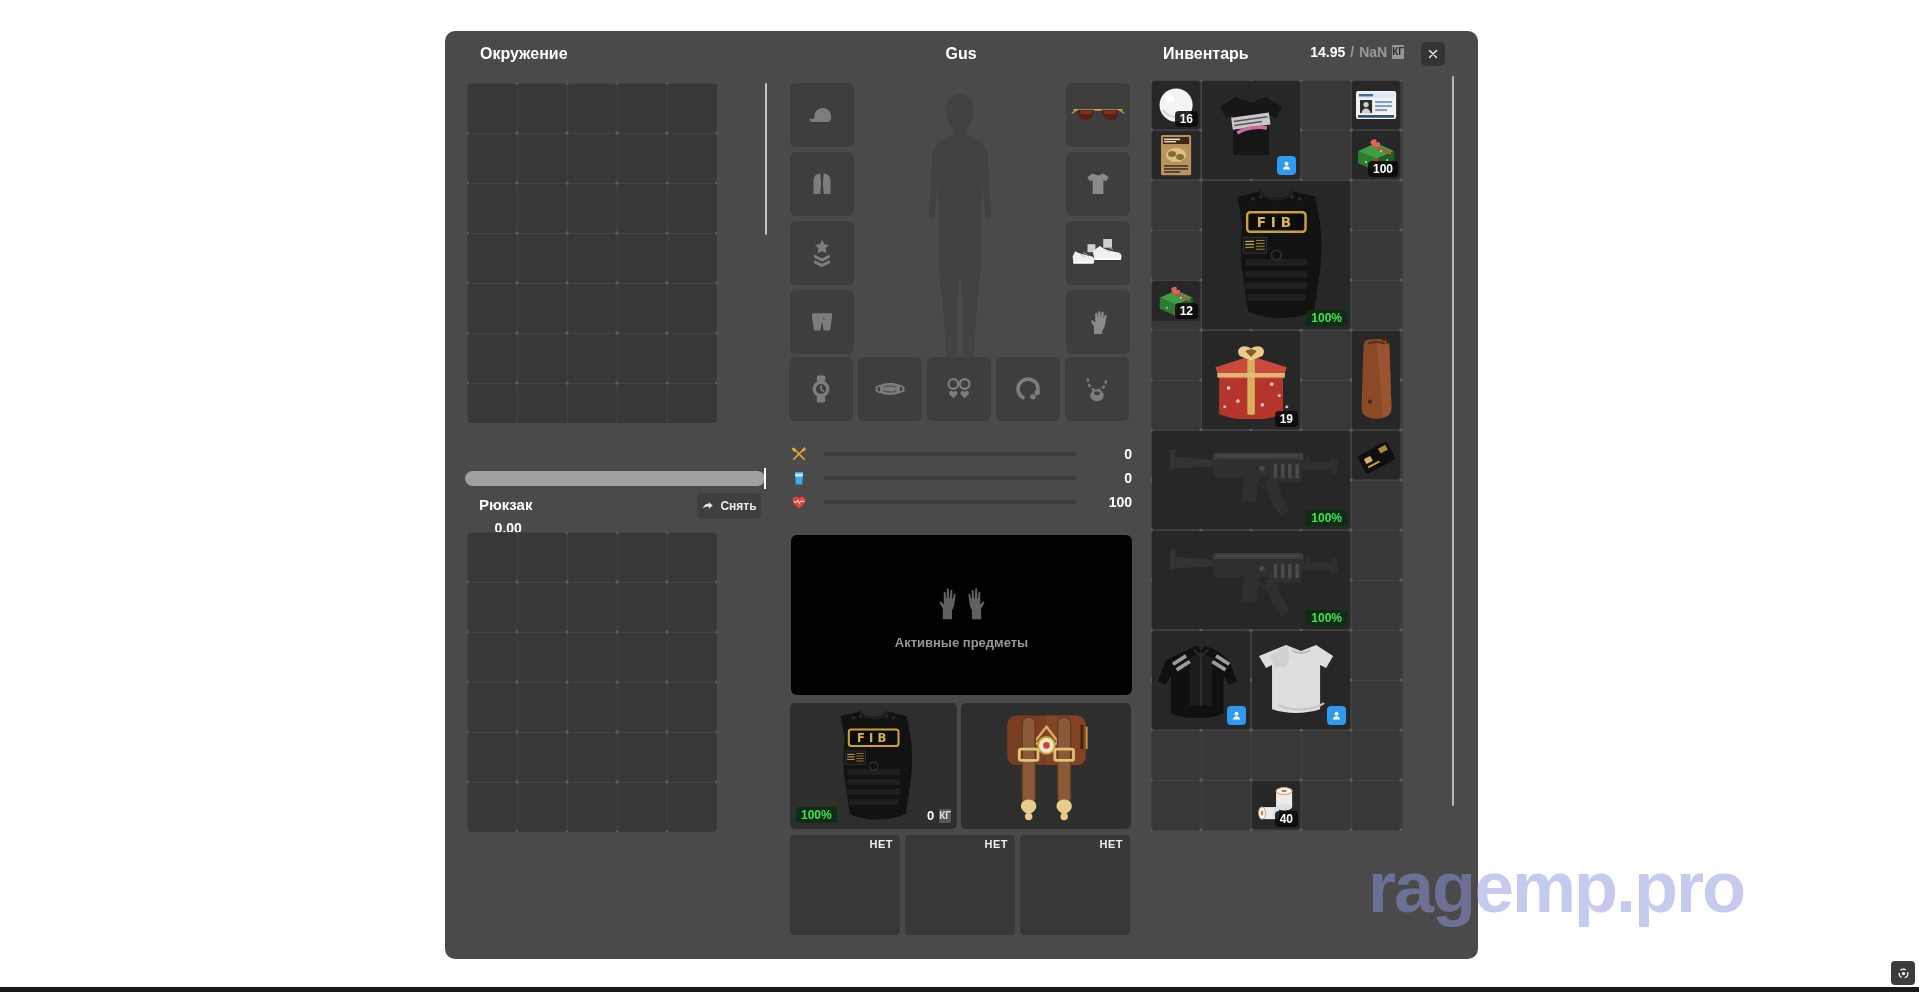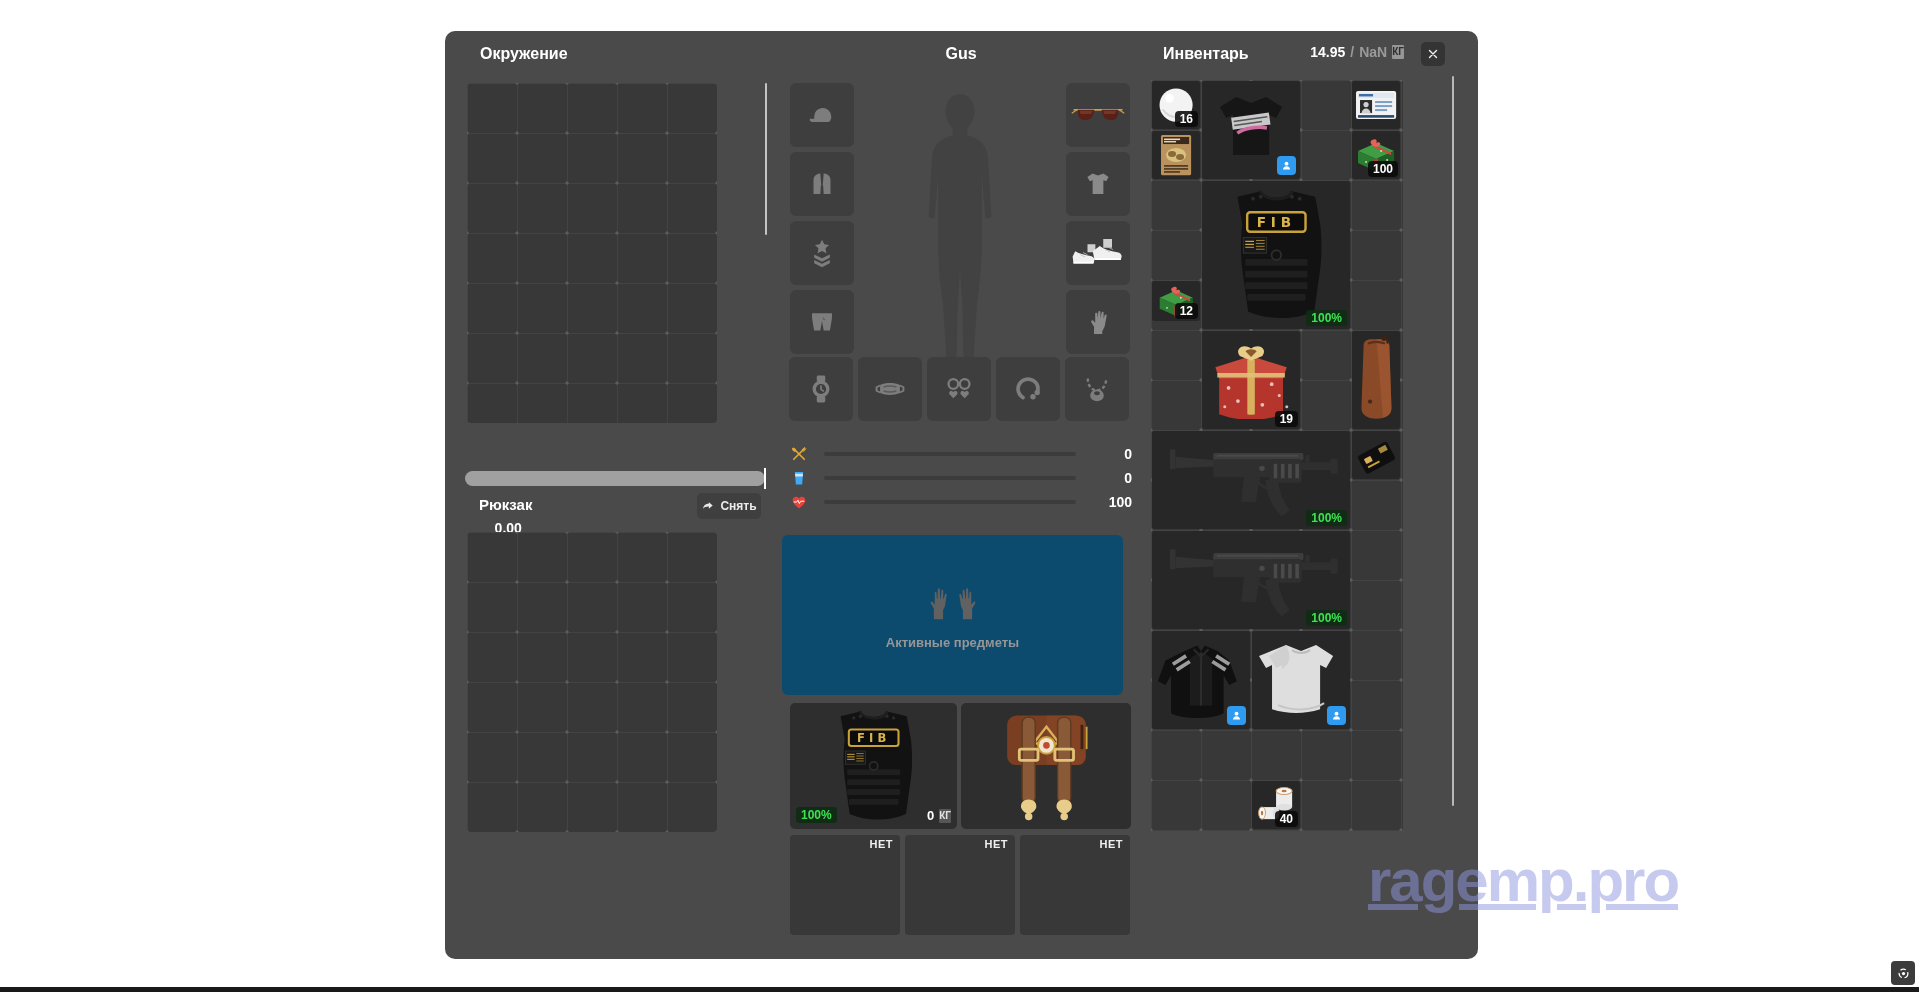--- a/index.html
+++ b/index.html
@@ -32,21 +32,21 @@
   .eq-slot .item-icon svg{width:34px;height:34px;}
   .eq-slot.filled .item-icon svg{width:56px;height:42px;}
   
   .stat-row{position:absolute;left:345px;width:342px;height:20px;display:flex;align-items:center;}
   .stat-icon{width:18px;height:18px;flex:0 0 18px;display:flex;}
   .stat-icon svg{width:18px;height:18px;}
   .stat-bar{flex:1;height:4px;background:#3c3c3c;border-radius:2px;margin:0 16px;overflow:hidden;}
   .stat-fill{height:100%;border-radius:2px;}
   .stat-val{width:40px;text-align:right;color:#fff;font-size:14px;font-weight:bold;}
   
-  #active-box{position:absolute;left:337px;top:504px;width:341px;height:160px;background:#0c4a6e;border-radius:6px;
+  #active-box{position:absolute;left:346px;top:504px;width:341px;height:160px;background:#000000;border-radius:6px;
     display:flex;flex-direction:column;align-items:center;justify-content:center;gap:14px;}
   #active-box .hands{width:56px;height:40px;display:flex;}
   #active-box .hands svg{width:56px;height:40px;}
   #active-label{color:#969696;font-size:13px;font-weight:bold;}
   .big-slot{position:absolute;top:672px;height:126px;background:#2e2e2e;border-radius:5px;display:flex;align-items:center;justify-content:center;}
   .big-slot .item-icon{width:92%;height:92%;display:flex;align-items:center;justify-content:center;}
   .big-slot .item-icon svg{max-width:100%;max-height:100%;}
   .dur-badge{position:absolute;background:rgba(14,44,20,.92);color:#3fe254;font-size:12px;font-weight:bold;padding:1px 5px;border-radius:3px;}
   #vest-slot .dur-badge{left:6px;bottom:6px;}
   #vest-weight{position:absolute;right:6px;bottom:6px;display:flex;align-items:center;gap:5px;}
@@ -71,22 +71,22 @@
   .inv-item .item-icon svg{max-width:100%;max-height:100%;}
   .count-badge{position:absolute;right:2px;bottom:2px;background:rgba(10,10,10,.88);color:#fff;font-size:12px;font-weight:bold;
     padding:1px 5px;border-radius:4px;line-height:14px;}
   .inv-item .dur-badge{right:3px;bottom:3px;}
   .equip-badge{position:absolute;right:4px;bottom:4px;width:19px;height:19px;background:#2e9bf0;border-radius:4px;
     display:flex;align-items:center;justify-content:center;}
   .equip-badge svg{width:13px;height:13px;}
   
   #silhouette{position:absolute;left:452px;top:56px;width:126px;height:290px;}
   
-  #watermark{position:absolute;left:1368px;top:846px;font-size:60px;font-weight:bold;letter-spacing:-2px;
-    color:rgba(143,149,224,0.5);pointer-events:none;z-index:5;text-decoration:underline;}
+  #watermark{position:absolute;left:1368px;top:846px;font-size:72px;font-weight:bold;letter-spacing:-2px;
+    color:rgba(143,149,224,0.5);pointer-events:none;z-index:5;}
   
   #bottom-bar{position:absolute;left:0;top:987px;width:1919px;height:5px;background:#191919;}
   #sync-btn{position:absolute;left:1891px;top:961px;width:24px;height:24px;background:#3c3c3c;border-radius:4px;
     display:flex;align-items:center;justify-content:center;cursor:pointer;}
   #sync-btn svg{width:15px;height:15px;}
 </style>
 </head>
 <body>
 
 <div id="screen">

